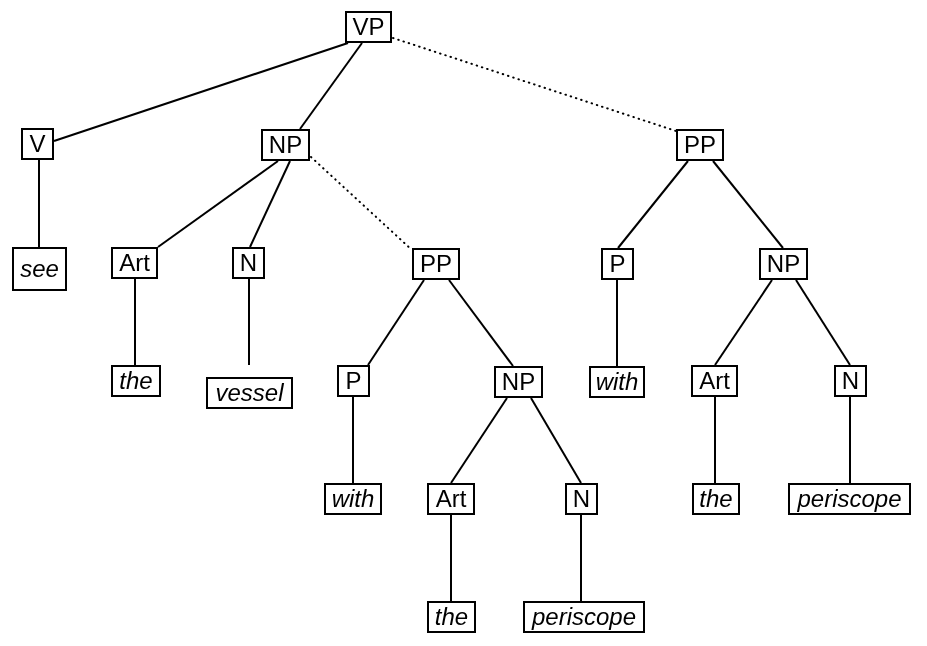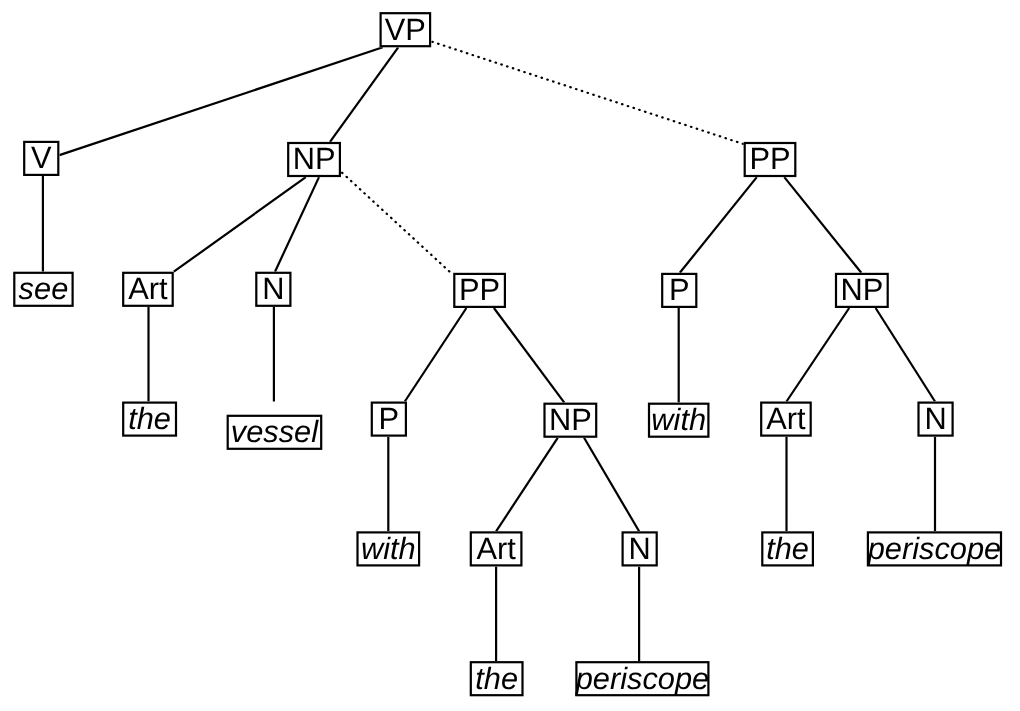--- a/index.html
+++ b/index.html
@@ -23,21 +23,21 @@
   }
   .node-box {
     position: absolute;
     box-sizing: border-box;
     border: 2px solid #000000;
     background: #ffffff;
     display: flex;
     align-items: center;
     justify-content: center;
     color: #000000;
-    font-size: 28px;
+    font-size: 24px;
     line-height: 1;
     white-space: nowrap;
   }
   .node-box.terminal {
     font-style: italic;
   }
   .node-box.nonterminal {
     font-style: normal;
   }
 </style>
@@ -78,21 +78,21 @@
       </div>
       <div class="node-box nonterminal" style="left: 21px; top: 128px; width: 33px; height: 32px; border-color: rgb(0, 0, 0); background: rgb(255, 255, 255);">
         <span>V</span>
       </div>
       <div class="node-box nonterminal" style="left: 261px; top: 129px; width: 49px; height: 32px; border-color: rgb(0, 0, 0); background: rgb(255, 255, 255);">
         <span>NP</span>
       </div>
       <div class="node-box nonterminal" style="left: 676px; top: 129px; width: 48px; height: 32px; border-color: rgb(0, 0, 0); background: rgb(255, 255, 255);">
         <span>PP</span>
       </div>
-      <div class="node-box terminal" style="left: 12px; top: 247px; width: 55px; height: 32px; border-color: rgb(0, 0, 0); background: rgb(255, 255, 255);">
+      <div class="node-box terminal" style="left: 12px; top: 247px; width: 55px; height: 44px; border-color: rgb(0, 0, 0); background: rgb(255, 255, 255);">
         <span>see</span>
       </div>
       <div class="node-box nonterminal" style="left: 111px; top: 247px; width: 47px; height: 32px; border-color: rgb(0, 0, 0); background: rgb(255, 255, 255);">
         <span>Art</span>
       </div>
       <div class="node-box nonterminal" style="left: 232px; top: 247px; width: 33px; height: 32px; border-color: rgb(0, 0, 0); background: rgb(255, 255, 255);">
         <span>N</span>
       </div>
       <div class="node-box nonterminal" style="left: 412px; top: 248px; width: 48px; height: 32px; border-color: rgb(0, 0, 0); background: rgb(255, 255, 255);">
         <span>PP</span>

